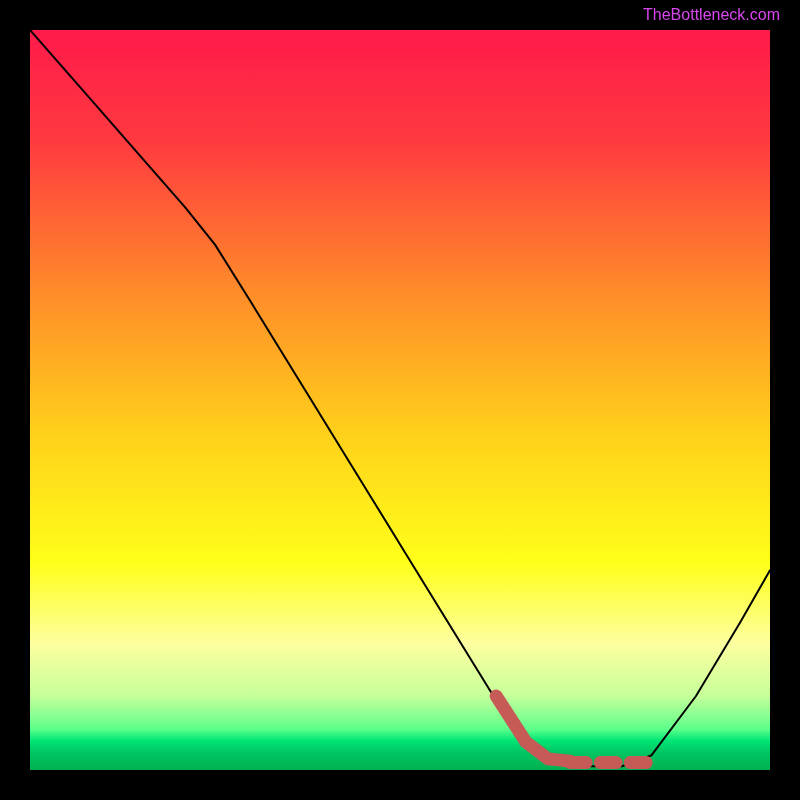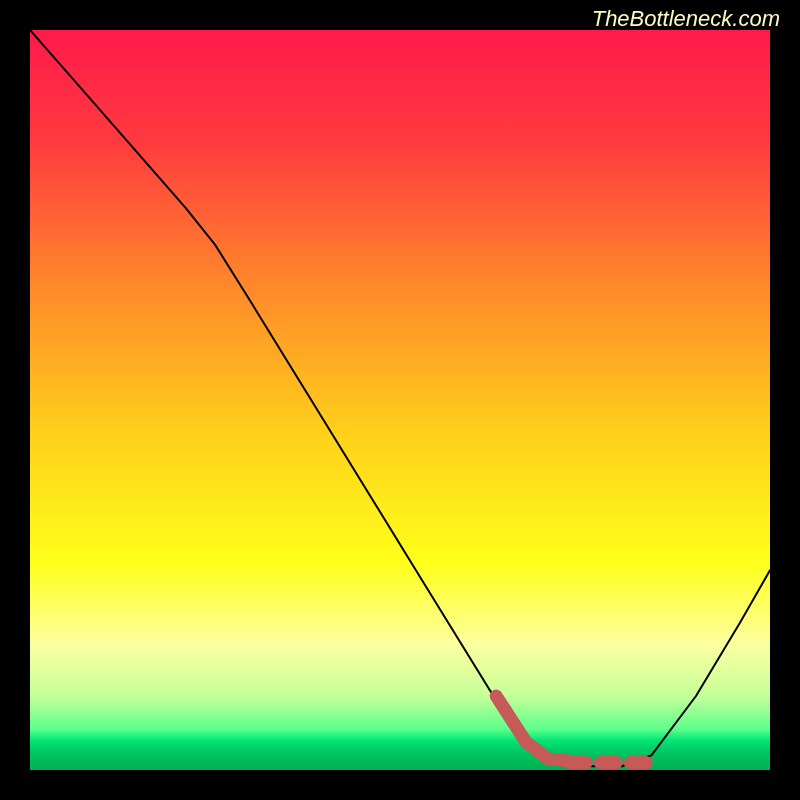--- a/index.html
+++ b/index.html
@@ -9,25 +9,24 @@
     height: 800px;
     background: #000;
     position: relative;
     overflow: hidden;
     font-family: Arial, Helvetica, sans-serif;
   }
   .watermark {
     position: absolute;
     top: 6px;
     right: 20px;
-    color: #fef9c3;
-    font-size: 22px;
+    color: #d946ef;
+    font-size: 16px;
     font-weight: 500;
     z-index: 10;
-    font-style: italic;
   }
   .plot-area {
     position: absolute;
     left: 30px;
     top: 30px;
     width: 740px;
     height: 740px;
   }
   svg {
     display: block;

